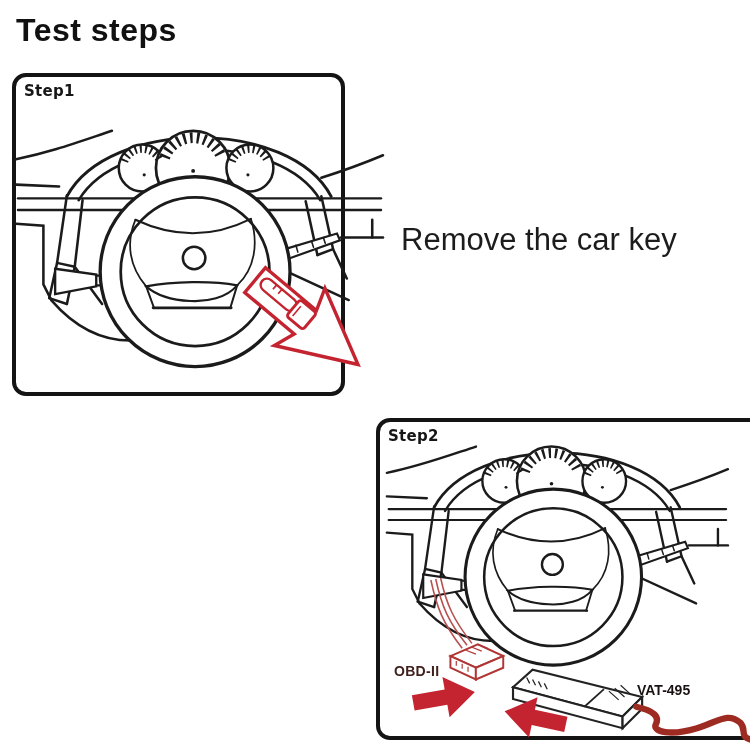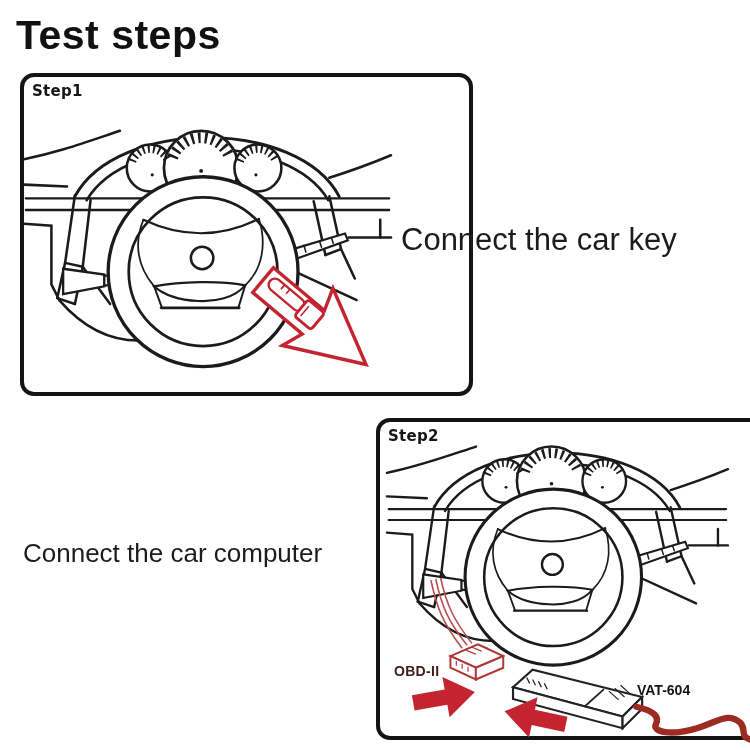--- a/index.html
+++ b/index.html
@@ -4,28 +4,28 @@
 <style>
   html,body{margin:0;padding:0;}
   body{
     width:750px;height:750px;position:relative;overflow:hidden;
     background:#ffffff;
     font-family:"Liberation Sans", sans-serif;
     color:#1c1c1c;
   }
   .page-title{
     position:absolute;left:16px;top:12px;
-    font-size:41px;font-weight:bold;color:#111;
+    font-size:32px;font-weight:bold;color:#111;
     letter-spacing:0.5px;
   }
   .panel{
     position:absolute;box-sizing:border-box;
     border:4px solid #141414;border-radius:14px;background:#fff;
   }
-  #panel1{left:20px;top:73px;width:453px;height:323px;}
+  #panel1{left:12px;top:73px;width:333px;height:323px;}
   #panel2{left:376px;top:418px;width:428px;height:322px;}
   .step-label{
     position:absolute;left:8px;top:5px;
     font-family:"DejaVu Sans", sans-serif;
     font-size:15px;font-weight:bold;color:#161616;
     letter-spacing:0.3px;z-index:3;
   }
   .panel svg{position:absolute;left:0;top:0;overflow:visible;}
   .caption-1{
     position:absolute;left:401px;top:222px;
@@ -114,26 +114,26 @@
       <g stroke="#c42430" fill="#ffffff">
         <rect x="6" y="-11" width="44" height="13" rx="6.5" stroke-width="2.4"></rect>
         <path d="M20,-11 L20,-5 M27,-11 L27,-5" stroke-width="1.8" fill="none"></path>
         <rect x="48" y="-15" width="22" height="22" rx="3" stroke-width="3"></rect>
         <path d="M53,-10 L53,3" stroke-width="1.6" fill="none"></path>
       </g>
     </g>
   </svg>
 </div>
 
-<div class="caption-1">Connect the car key</div>
+<div class="caption-1">Remove the car key</div>
 
 <div class="panel" id="panel2">
   <div class="step-label">Step2</div>
   <div class="art-label" id="obd-label">OBD-II</div>
-  <div class="art-label" id="vat-label">VAT-604</div>
+  <div class="art-label" id="vat-label">VAT-495</div>
   <svg width="357" height="314" viewBox="0 0 365 322" preserveAspectRatio="none">
     <use href="#dash-art" transform="translate(7,-26) scale(0.93)"></use>
 
     <g stroke="#b85050" stroke-width="1.6" fill="none">
       <path d="M52,162 C58,190 64,206 84,232"></path>
       <path d="M57,161 C63,189 70,205 89,229"></path>
       <path d="M62,160 C68,188 76,204 94,227"></path>
     </g>
 
     <g stroke="#b03636" stroke-width="2" fill="#ffffff">
@@ -159,14 +159,13 @@
 
     <path d="M262,292 C280,296 286,302 282,310 C278,318 298,322 324,314 C348,306 356,298 368,308 C376,316 366,322 380,326" stroke="#9e2b22" stroke-width="6.5" fill="none" stroke-linecap="round"></path>
 
     <g transform="translate(190,310) rotate(192)">
       <path d="M0,-8 L34,-8 L34,-21 L64,0 L34,21 L34,8 L0,8 Z" fill="#c42430"></path>
     </g>
   </svg>
 </div>
 
 <div class="caption-2">
-  <div>Connect the car computer</div>
 </div>
 
 </body></html>

